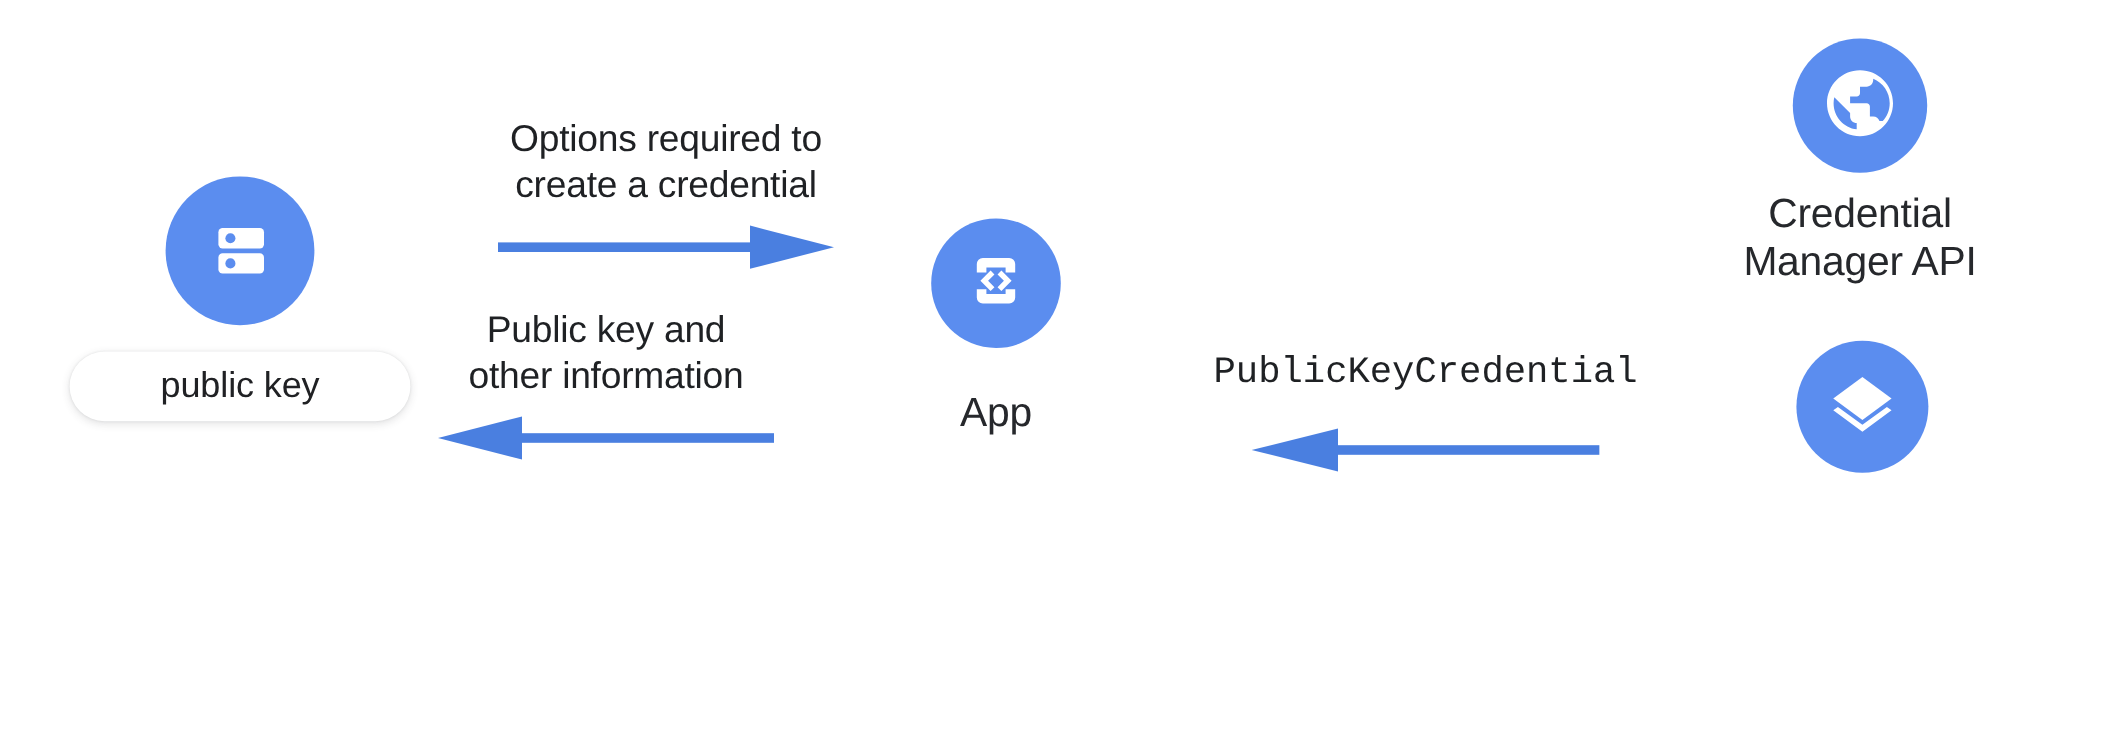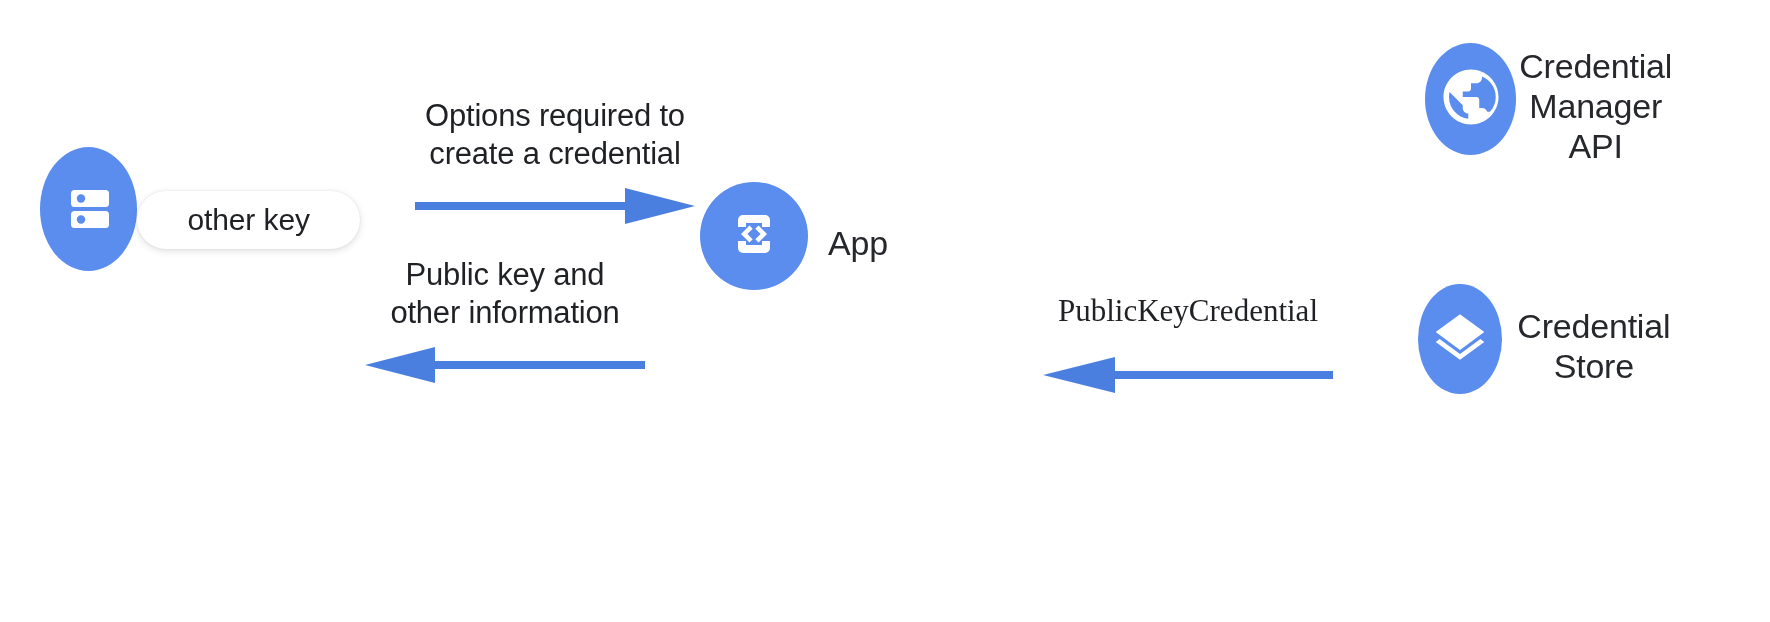--- a/index.html
+++ b/index.html
@@ -16,21 +16,21 @@
     width: 1770px;
     height: 622px;
     background: #ffffff;
     overflow: hidden;
   }
 
   
   .node {
     position: absolute;
     display: flex;
-    flex-direction: row;
+    flex-direction: column;
     align-items: center;
   }
   .circle {
     border-radius: 50%;
     background: #5b8def;
     display: flex;
     align-items: center;
     justify-content: center;
   }
   .node-label {
@@ -80,21 +80,21 @@
   .arrow-label {
     color: #1f2124;
     font-size: 31px;
     line-height: 1.22;
     text-align: center;
     white-space: pre-line;
     letter-spacing: -0.2px;
     margin-bottom: 12px;
   }
   .arrow-label.mono {
-    font-family: Liberation Serif, serif;
+    font-family: Liberation Mono, monospace;
     font-size: 31px;
     letter-spacing: 0px;
     margin-bottom: 24px;
   }
   .arrow-svg { display: block; }
 
   #arrow-options   { left: 390px;  top: 97px; width: 330px; }
   #arrow-publickey { left: 340px;  top: 256px; width: 330px; }
   #arrow-request   { left: 1035px; top: 97px; width: 320px; }
   #arrow-pkc       { left: 1018px; top: 292px; width: 340px; }
@@ -108,21 +108,21 @@
     <div class="circle">
       <span>
         <svg width="60" height="60" viewBox="0 0 60 60" aria-hidden="true">
           <rect x="12" y="13" width="38" height="17" rx="3.5" fill="#ffffff"></rect>
           <circle cx="22" cy="21.5" r="4.2" fill="#5b8def"></circle>
           <rect x="12" y="34" width="38" height="17" rx="3.5" fill="#ffffff"></rect>
           <circle cx="22" cy="42.5" r="4.2" fill="#5b8def"></circle>
         </svg>
       </span>
     </div>
-    <div class="pill">other key</div>
+    <div class="pill">public key</div>
   </div>
 
   <div class="node" id="node-app">
     <div class="circle">
       <span>
         <svg width="58" height="58" viewBox="0 0 58 58" aria-hidden="true">
           <path d="M18 10 h22 a5 5 0 0 1 5 5 v7 h-8 v-4 h-16 v4 h-8 v-7 a5 5 0 0 1 5 -5 z" fill="#ffffff"></path>
           <path d="M13 36 h8 v4 h16 v-4 h8 v7 a5 5 0 0 1 -5 5 h-22 a5 5 0 0 1 -5 -5 z" fill="#ffffff"></path>
           <path d="M24.5 20.5 L16 29 l8.5 8.5 l3.2 -3.2 L22.4 29 l5.3 -5.3 z" fill="#ffffff"></path>
           <path d="M33.5 20.5 L42 29 l-8.5 8.5 l-3.2 -3.2 L35.6 29 l-5.3 -5.3 z" fill="#ffffff"></path>
@@ -146,21 +146,20 @@
 
   <div class="node" id="node-cred-store">
     <div class="circle">
       <span>
         <svg width="62" height="62" viewBox="0 0 24 24" aria-hidden="true">
           <path fill="#ffffff" d="M12 3.2 2.6 10.1 12 17l9.4-6.9L12 3.2z"></path>
           <path fill="#ffffff" d="M12 18.6 4.1 12.8l-1.5 1.1L12 20.8l9.4-6.9-1.5-1.1L12 18.6z"></path>
         </svg>
       </span>
     </div>
-    <div class="node-label">Credential Store</div>
   </div>
 
   <div class="arrow-group" id="arrow-options">
     <div class="arrow-label">Options required to
 create a credential</div>
     <svg class="arrow-svg" width="280" height="42" viewBox="0 0 280 42">
       <rect x="0" y="17" width="216" height="8" fill="#4a7fe0"></rect>
       <path d="M210 3 L280 21 L210 39 Z" fill="#4a7fe0"></path>
     </svg>
   </div>

